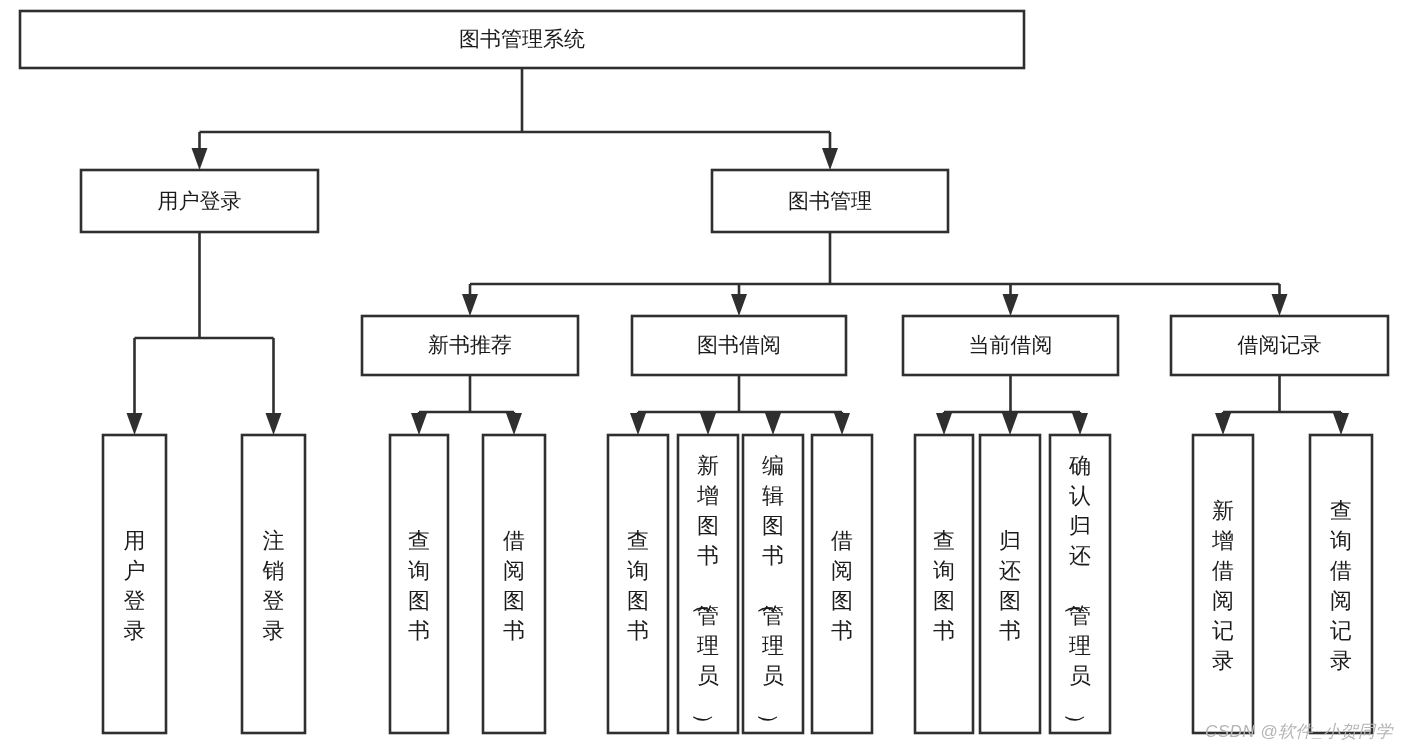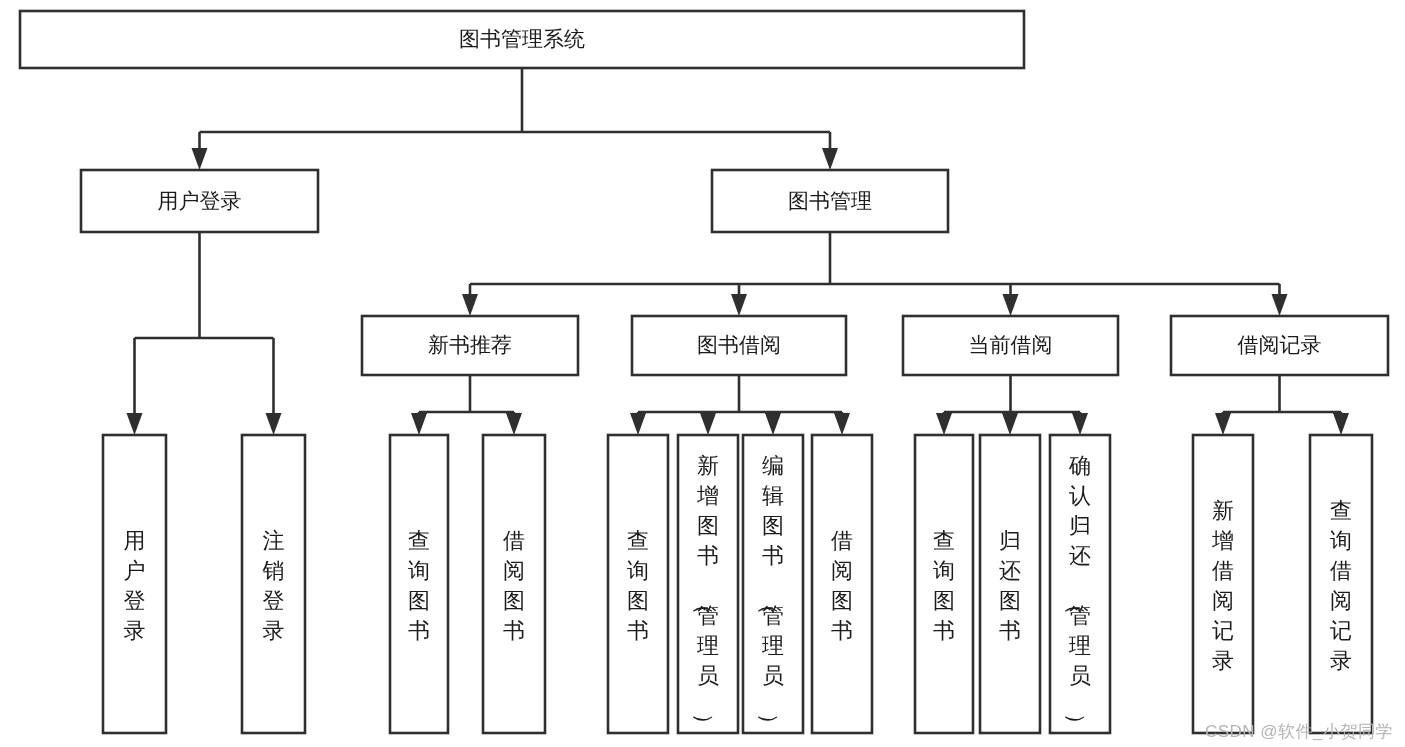--- a/index.html
+++ b/index.html
@@ -58,20 +58,21 @@
   .watermark {
     position: absolute;
     right: 12px;
     bottom: 4px;
     font-family: "Liberation Sans", "DejaVu Sans", sans-serif;
     font-size: 17px;
     color: #b4b4b4;
     letter-spacing: 0.5px;
     white-space: nowrap;
     user-select: none;
+    font-style: italic;
   }
 </style>
 </head>
 <body>
 
 <div id="diagram-root">
   <svg id="flow-svg" viewBox="0 0 1405 747">
     <g id="edge-layer">
         <path class="connector" d="M 522 68 L 522 132"></path>
         <path class="connector" d="M 199.5 132 L 830 132"></path>

